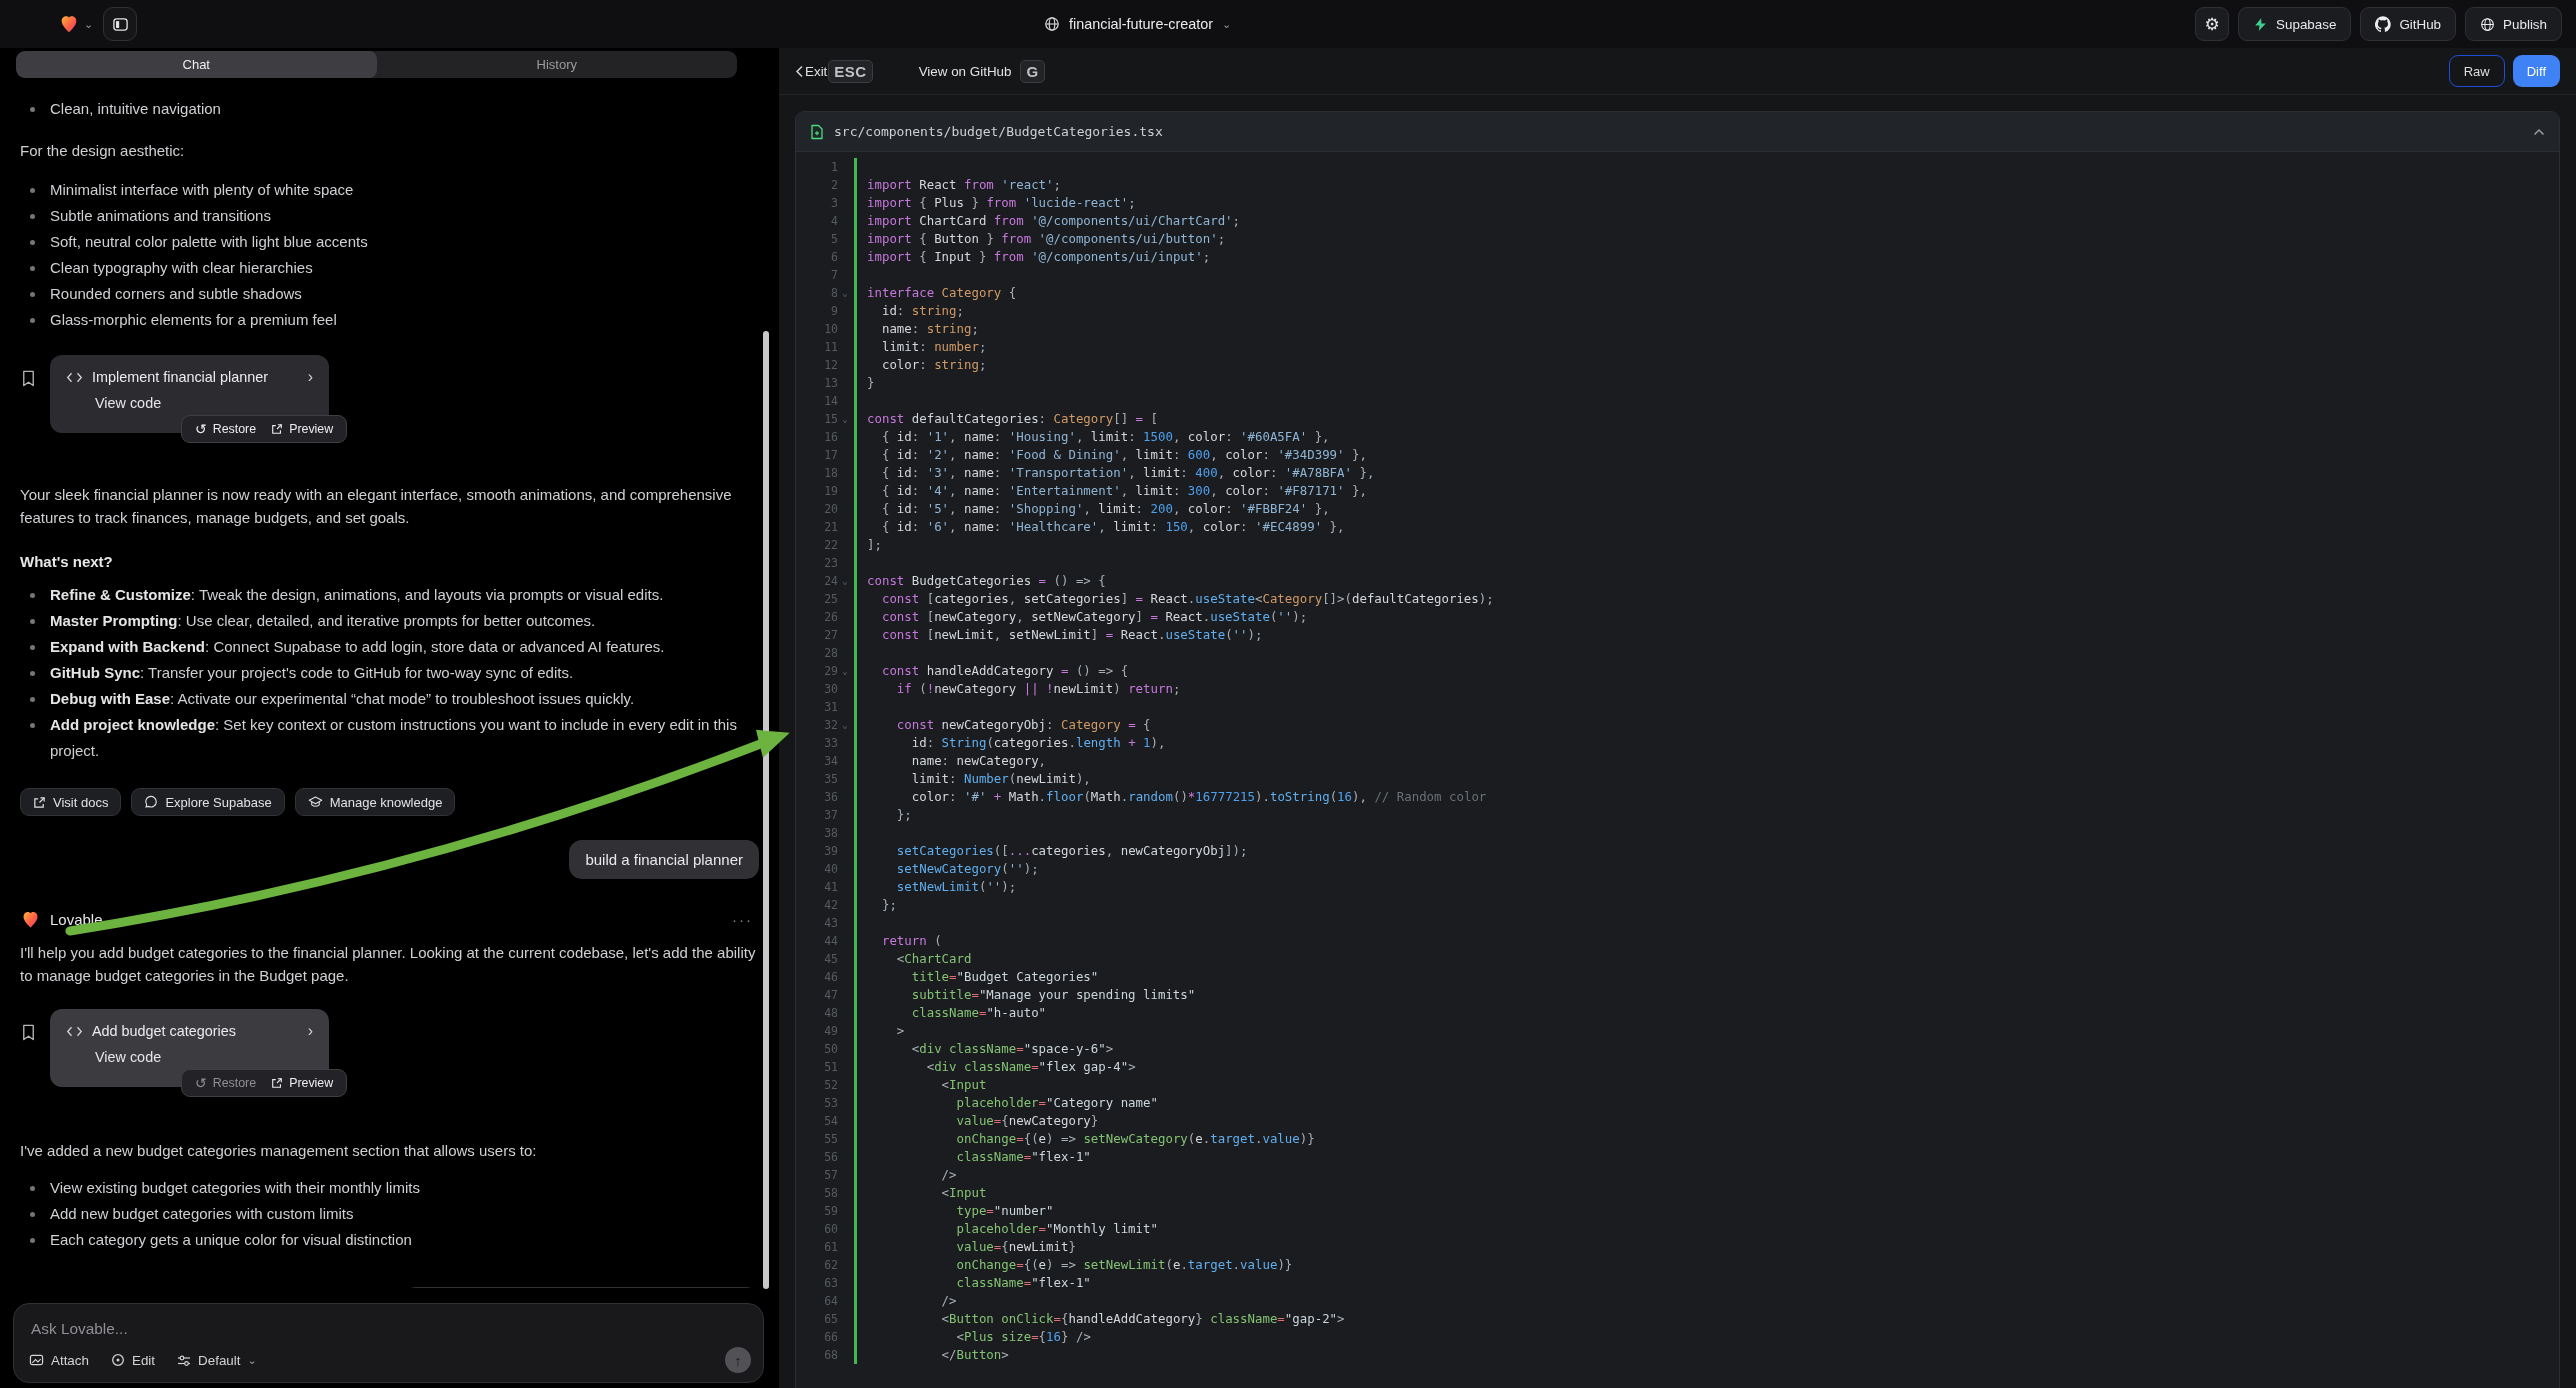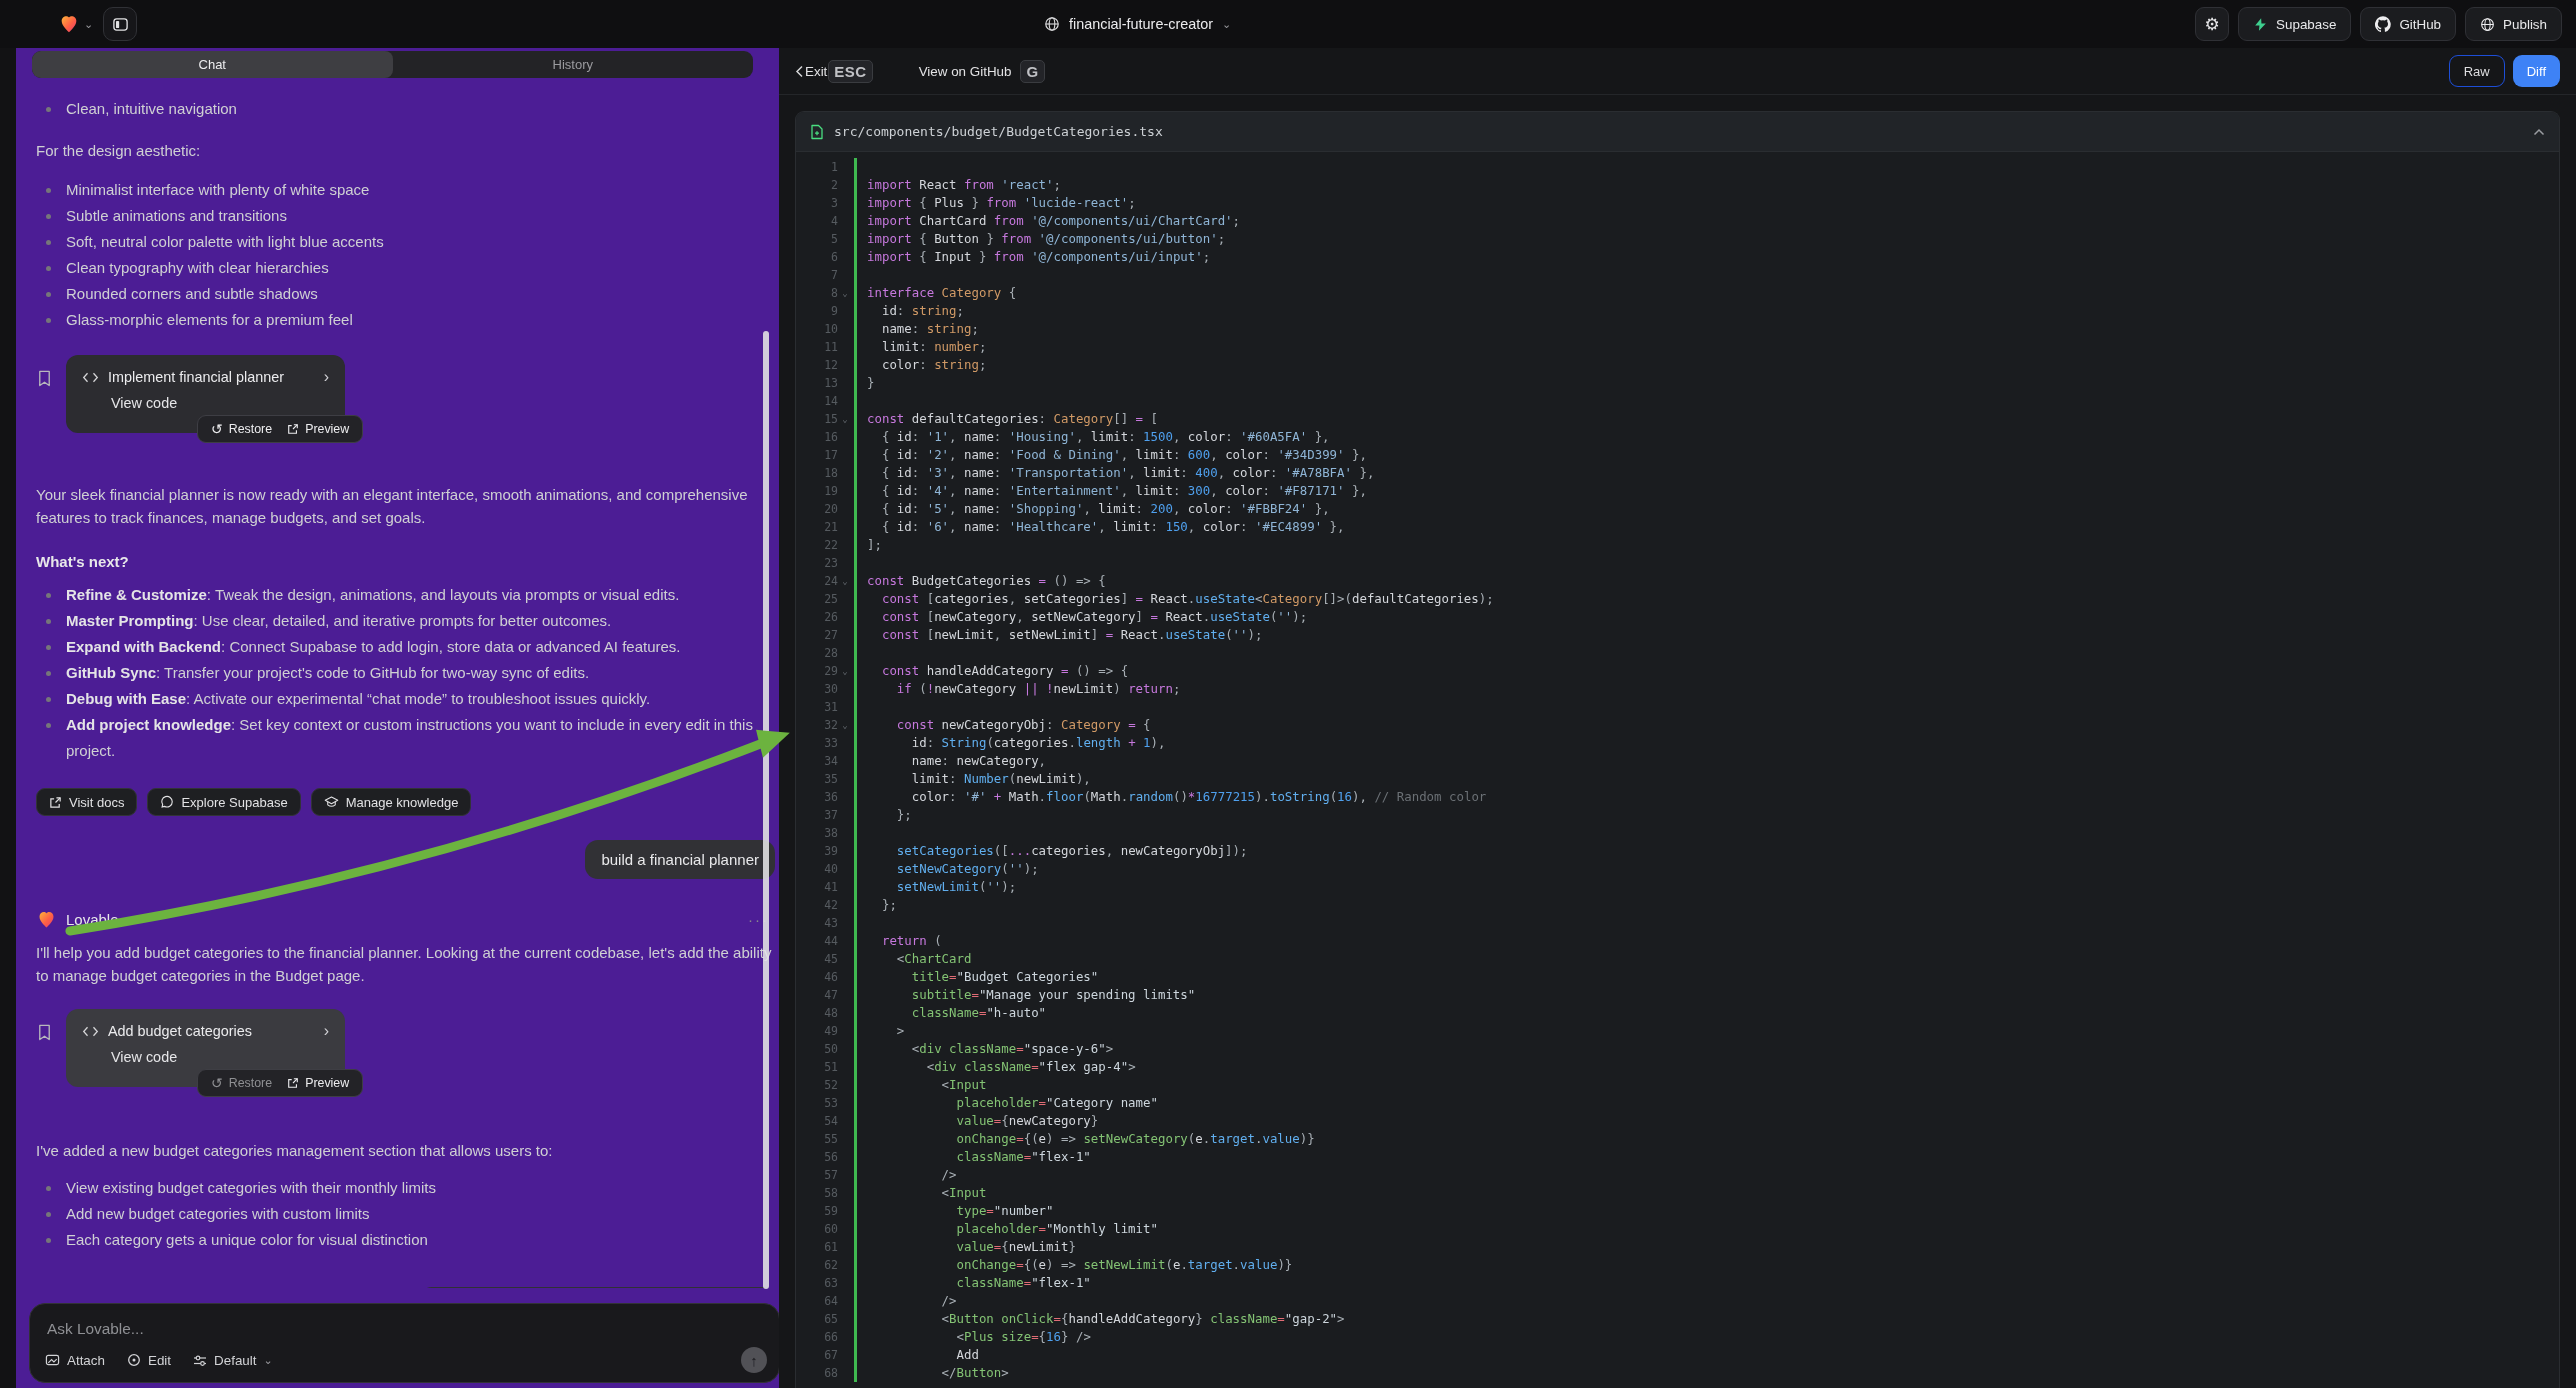--- a/index.html
+++ b/index.html
@@ -13,21 +13,21 @@
   .logo-btn { display:flex; align-items:center; gap:4px; cursor:pointer; }
   .chev { color:#9a9a9e; font-size:11px; }
   .panel-toggle { width:34px; height:34px; border:1px solid #303136; border-radius:10px; display:flex; align-items:center; justify-content:center; background:#161619; }
   .project-title { position:absolute; left:1044px; top:0; height:48px; display:flex; align-items:center; gap:9px; color:#ececee; font-size:14.4px; }
   .topbar-right { position:absolute; right:14px; top:7px; display:flex; gap:9px; }
   .tb-btn { height:34px; display:flex; align-items:center; gap:8px; padding:0 14px; background:#1b1c1f; border:1px solid #2f3035; border-radius:9px; color:#e9e9eb; font-size:13.4px; }
   .tb-btn.icon-only { width:34px; padding:0; justify-content:center; }
   .gear-glyph { font-size:17px; color:#e6e6e8; line-height:1; }
 
   
-  .chat-panel { position:absolute; top:48px; left:16px; width:779px; bottom:0; background:#4c1d95; }
+  .chat-panel { position:absolute; top:48px; left:0; width:779px; bottom:0; background:#000000; }
   .tabs { position:absolute; left:16px; right:42px; top:3px; height:27px; background:#232326; border-radius:9px; display:flex; overflow:hidden; }
   .tab { flex:1; display:flex; align-items:center; justify-content:center; font-size:13px; color:#9b9b9f; }
   .tab.active { background:#3e3e42; border-radius:8px; color:#ededef; }
   .messages { position:absolute; top:36px; left:0; right:0; bottom:100px; padding:12px 20px 0 20px; color:#d2d3d6; font-size:15px; overflow:hidden; }
   .messages ul { list-style:none; }
   .messages li { position:relative; padding-left:30px; line-height:26px; color:#cfd0d3; }
   .messages li::before { content:""; position:absolute; left:10px; top:11px; width:5px; height:5px; border-radius:50%; background:#76767a; }
   .para { line-height:23px; color:#cfd0d3; }
   .bold-head { font-weight:bold; color:#e8e8ea; }
   .lead { font-weight:bold; color:#e4e4e6; }
@@ -465,20 +465,19 @@
           <div class="code-line"><span class="ln">57</span><span class="fold"></span><span class="lc"><span class="tk-p">          /&gt;</span></span></div>
           <div class="code-line"><span class="ln">58</span><span class="fold"></span><span class="lc"><span class="tk-p">          &lt;</span><span class="tk-g">Input</span></span></div>
           <div class="code-line"><span class="ln">59</span><span class="fold"></span><span class="lc"><span class="tk-g">            type</span><span class="tk-r">=</span><span class="tk-v">"number"</span></span></div>
           <div class="code-line"><span class="ln">60</span><span class="fold"></span><span class="lc"><span class="tk-g">            placeholder</span><span class="tk-r">=</span><span class="tk-v">"Monthly limit"</span></span></div>
           <div class="code-line"><span class="ln">61</span><span class="fold"></span><span class="lc"><span class="tk-g">            value</span><span class="tk-r">=</span><span class="tk-p">{</span><span class="tk-i">newLimit</span><span class="tk-p">}</span></span></div>
           <div class="code-line"><span class="ln">62</span><span class="fold"></span><span class="lc"><span class="tk-g">            onChange</span><span class="tk-r">=</span><span class="tk-p">{(</span><span class="tk-i">e</span><span class="tk-p">) =&gt; </span><span class="tk-g">setNewLimit</span><span class="tk-p">(</span><span class="tk-i">e</span><span class="tk-p">.</span><span class="tk-f">target</span><span class="tk-p">.</span><span class="tk-f">value</span><span class="tk-p">)}</span></span></div>
           <div class="code-line"><span class="ln">63</span><span class="fold"></span><span class="lc"><span class="tk-g">            className</span><span class="tk-r">=</span><span class="tk-v">"flex-1"</span></span></div>
           <div class="code-line"><span class="ln">64</span><span class="fold"></span><span class="lc"><span class="tk-p">          /&gt;</span></span></div>
           <div class="code-line"><span class="ln">65</span><span class="fold"></span><span class="lc"><span class="tk-p">          &lt;</span><span class="tk-g">Button</span><span class="tk-g"> onClick</span><span class="tk-r">=</span><span class="tk-p">{</span><span class="tk-i">handleAddCategory</span><span class="tk-p">}</span><span class="tk-g"> className</span><span class="tk-r">=</span><span class="tk-v">"gap-2"</span><span class="tk-p">&gt;</span></span></div>
           <div class="code-line"><span class="ln">66</span><span class="fold"></span><span class="lc"><span class="tk-p">            &lt;</span><span class="tk-g">Plus</span><span class="tk-g"> size</span><span class="tk-r">=</span><span class="tk-p">{</span><span class="tk-n">16</span><span class="tk-p">} /&gt;</span></span></div>
-          <div class="code-line"><span class="ln">67</span><span class="fold"></span><span class="lc"><span class="tk-i">            Add</span></span></div>
           <div class="code-line"><span class="ln">68</span><span class="fold"></span><span class="lc"><span class="tk-p">          &lt;/</span><span class="tk-g">Button</span><span class="tk-p">&gt;</span></span></div>
         </div>
     </div>
   </div>
 
 </div>
 
 
 </body></html>

